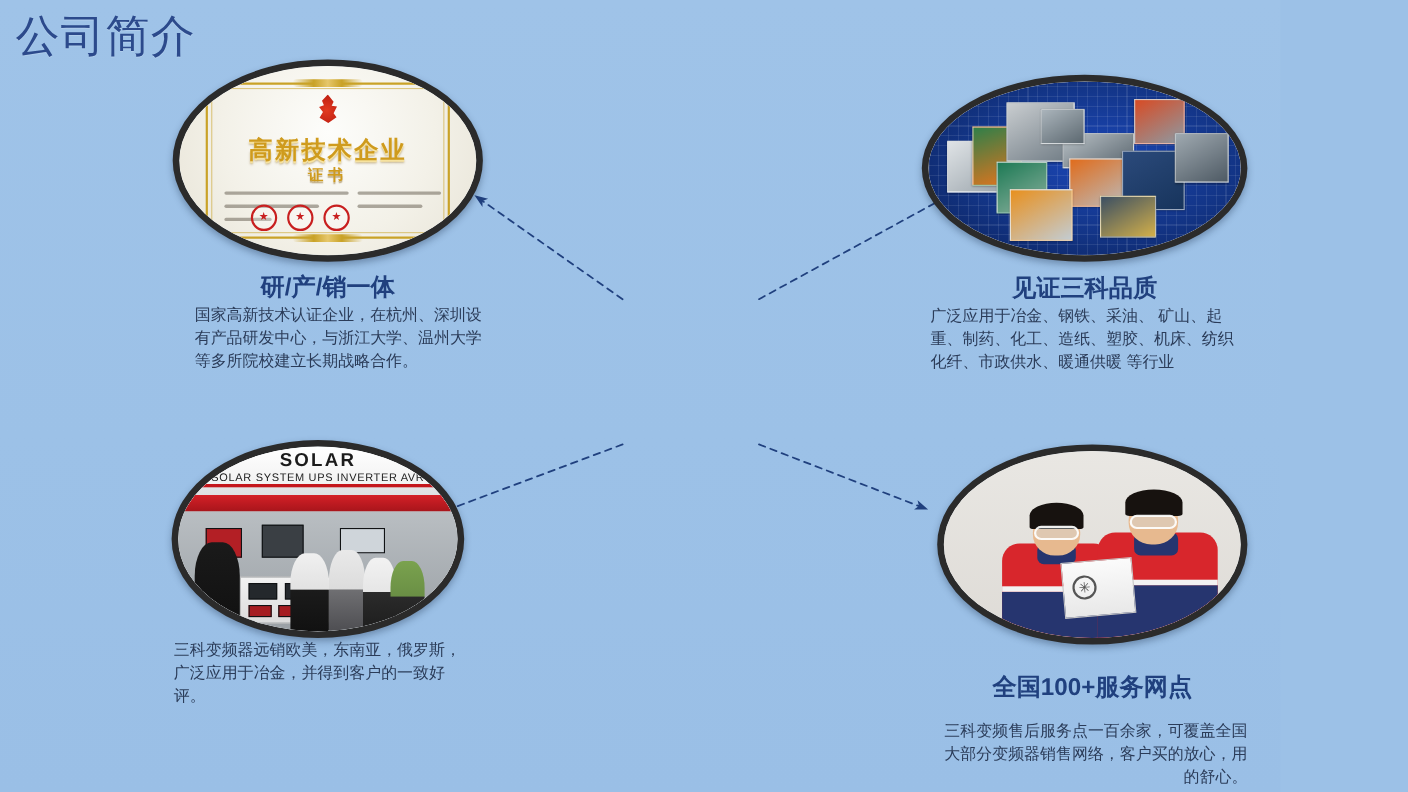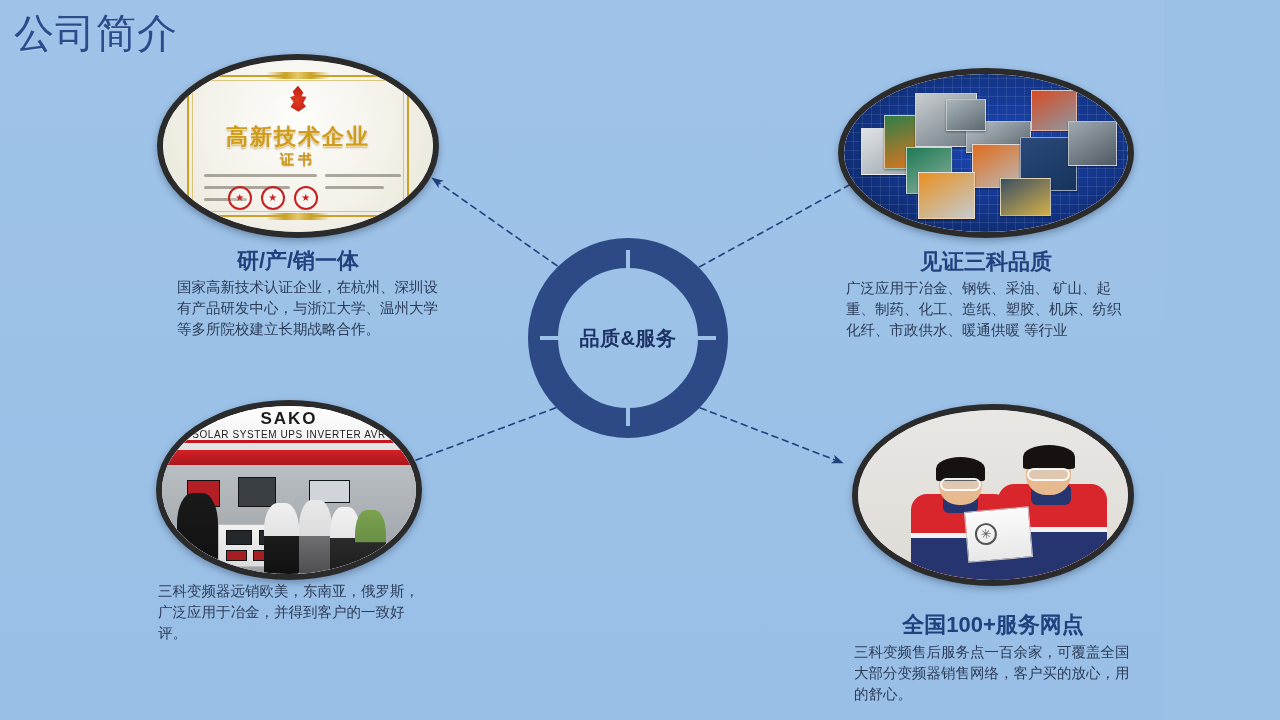--- a/index.html
+++ b/index.html
@@ -261,21 +261,21 @@
   .person {
     position: absolute;
     bottom: 0;
     border-radius: 38% 38% 2px 2px;
   }
 
   
   #node-service { left: 852px; top: 404px; width: 282px; }
   #node-service .oval { width: 282px; height: 182px; }
   #node-service .node-title { margin-top: 24px; text-align: center; }
-  #node-service .node-body  { margin-top: 2px; text-align: left; padding-left: 2px; }
+  #node-service .node-body  { margin-top: 15px; text-align: right; padding-left: 2px; }
 
   .techs { position: absolute; inset: 0; background: linear-gradient(180deg, #e9e7e3 0%, #dedbd6 100%); }
   .tech { position: absolute; bottom: 0; }
   .tech-head {
     position: absolute;
     border-radius: 50% 50% 46% 46%;
     background: #e7b98f;
   }
   .tech-hair {
     position: absolute;
@@ -341,37 +341,20 @@
       </marker>
     </defs>
     <g stroke="#20407e" stroke-width="1.6" stroke-dasharray="6 5" fill="none" marker-end="url(#arw)" stroke-linecap="round">
       <line x1="566" y1="272" x2="432" y2="178"></line>
       <line x1="690" y1="272" x2="862" y2="178"></line>
       <line x1="566" y1="404" x2="403" y2="465"></line>
       <line x1="690" y1="404" x2="843" y2="463"></line>
     </g>
   </svg>
 
-  <div class="hub">
-    <svg viewBox="0 0 200 200" xmlns="http://www.w3.org/2000/svg">
-      <g fill="none" stroke="#2d4a86" stroke-width="30">
-        <path d="M100 15 A85 85 0 0 1 185 100"></path>
-        <path d="M185 100 A85 85 0 0 1 100 185"></path>
-        <path d="M100 185 A85 85 0 0 1 15 100"></path>
-        <path d="M15 100 A85 85 0 0 1 100 15"></path>
-      </g>
-      <g stroke="#9cc1e7" stroke-width="4" stroke-linecap="butt">
-        <line x1="100" y1="12" x2="100" y2="32"></line>
-        <line x1="100" y1="168" x2="100" y2="188"></line>
-        <line x1="12" y1="100" x2="32" y2="100"></line>
-        <line x1="168" y1="100" x2="188" y2="100"></line>
-      </g>
-    </svg>
-    <div class="hub-label">品质&amp;服务</div>
-  </div>
 
   <div class="node" id="node-quality">
     <div class="oval">
       <div class="oval-inner">
         <div class="collage">
           <div class="tile" style="left:6%;  top:34%; width:19%; height:30%; background:linear-gradient(145deg,#dfe3e6,#9aa4ab);"></div>
           <div class="tile" style="left:14%; top:26%; width:16%; height:34%; background:linear-gradient(160deg,#2f7f49,#e8741c);"></div>
           <div class="tile" style="left:25%; top:12%; width:22%; height:34%; background:linear-gradient(150deg,#c9cdd0,#6f7b84);"></div>
           <div class="tile" style="left:22%; top:46%; width:16%; height:30%; background:linear-gradient(150deg,#1d7a55,#8fb2a0);"></div>
           <div class="tile" style="left:43%; top:30%; width:23%; height:20%; background:linear-gradient(150deg,#b9c1c6,#58646d);"></div>
@@ -415,21 +398,21 @@
     <div class="node-title">研/产/销一体</div>
     <div class="node-body">国家高新技术认证企业，在杭州、深圳设有产品研发中心，与浙江大学、温州大学等多所院校建立长期战略合作。</div>
   </div>
 
   <div class="node" id="node-export">
     <div class="oval">
       <div class="oval-inner">
         <div class="booth">
           <div class="booth-ceiling"></div>
           <div class="booth-banner">
-            <div class="booth-brand">SAKO</div>
+            <div class="booth-brand">SOLAR</div>
             <div class="booth-sub">SOLAR SYSTEM UPS INVERTER AVR</div>
           </div>
           <div class="booth-redbar"></div>
           <div class="booth-wall"></div>
           <div class="booth-prod" style="left:10%; top:44%; width:13%; height:16%; background:#b31f25;"></div>
           <div class="booth-prod" style="left:30%; top:42%; width:15%; height:18%; background:#3a3f44;"></div>
           <div class="booth-prod" style="left:58%; top:44%; width:16%; height:14%; background:#cfd5da;"></div>
           <div class="booth-counter">
             <div class="booth-prod" style="left:9%; top:14%; width:30%; height:34%; background:#24282c;"></div>
             <div class="booth-prod" style="left:48%; top:14%; width:30%; height:34%; background:#24282c;"></div>

